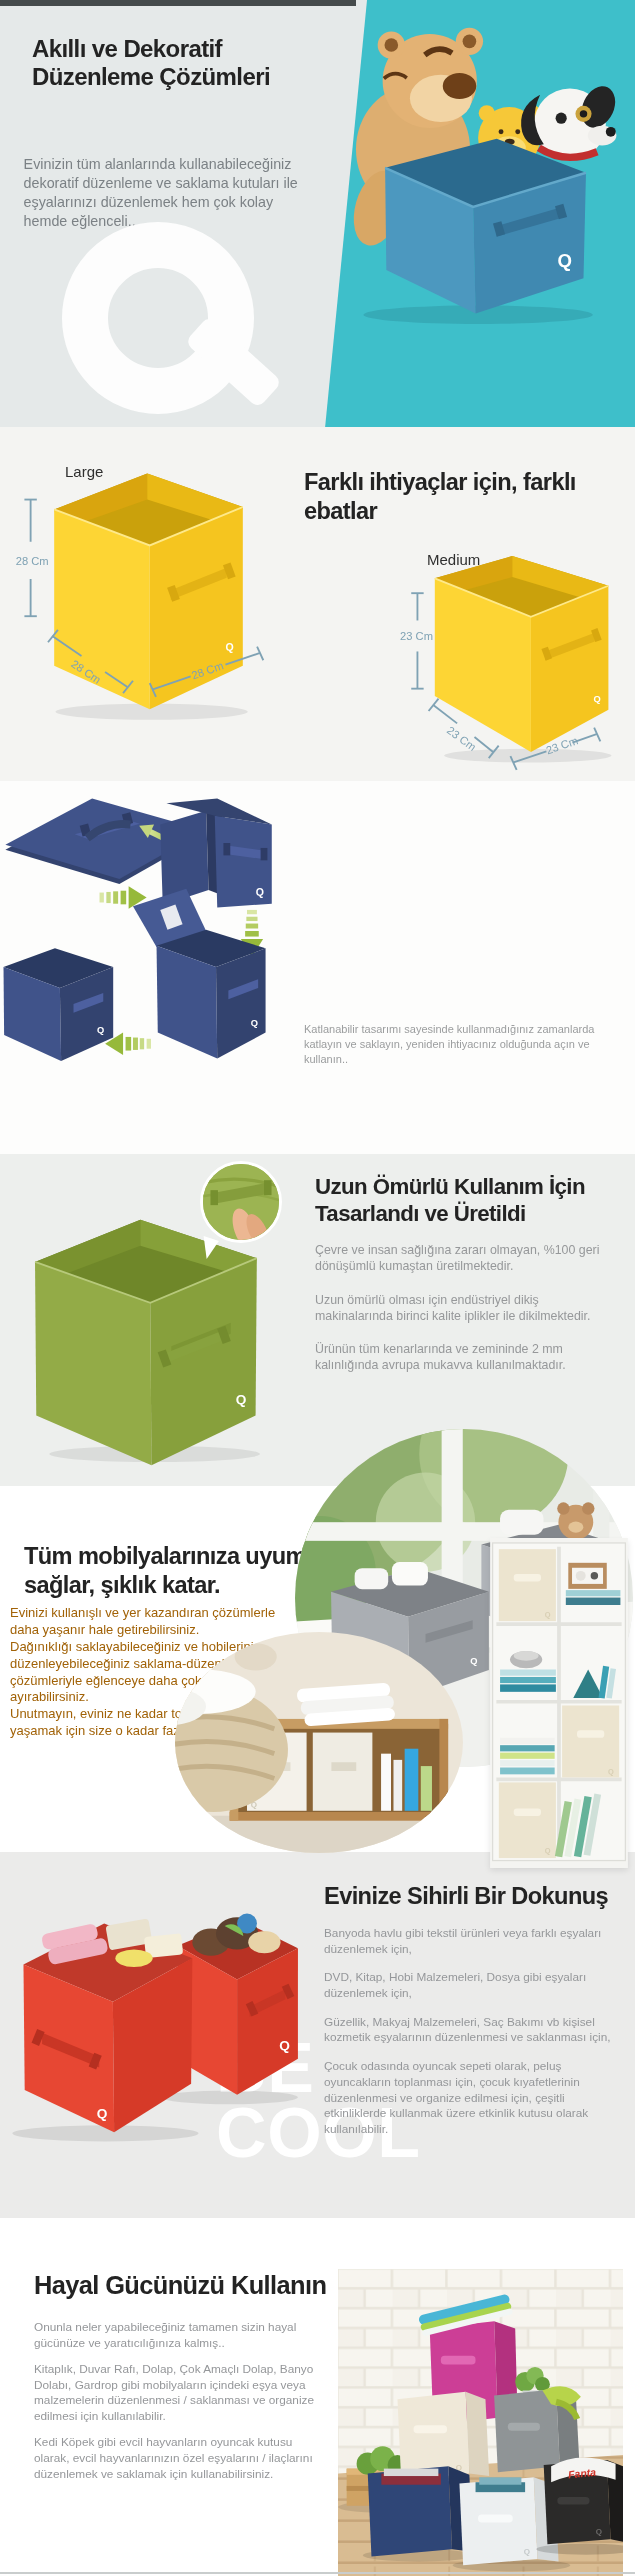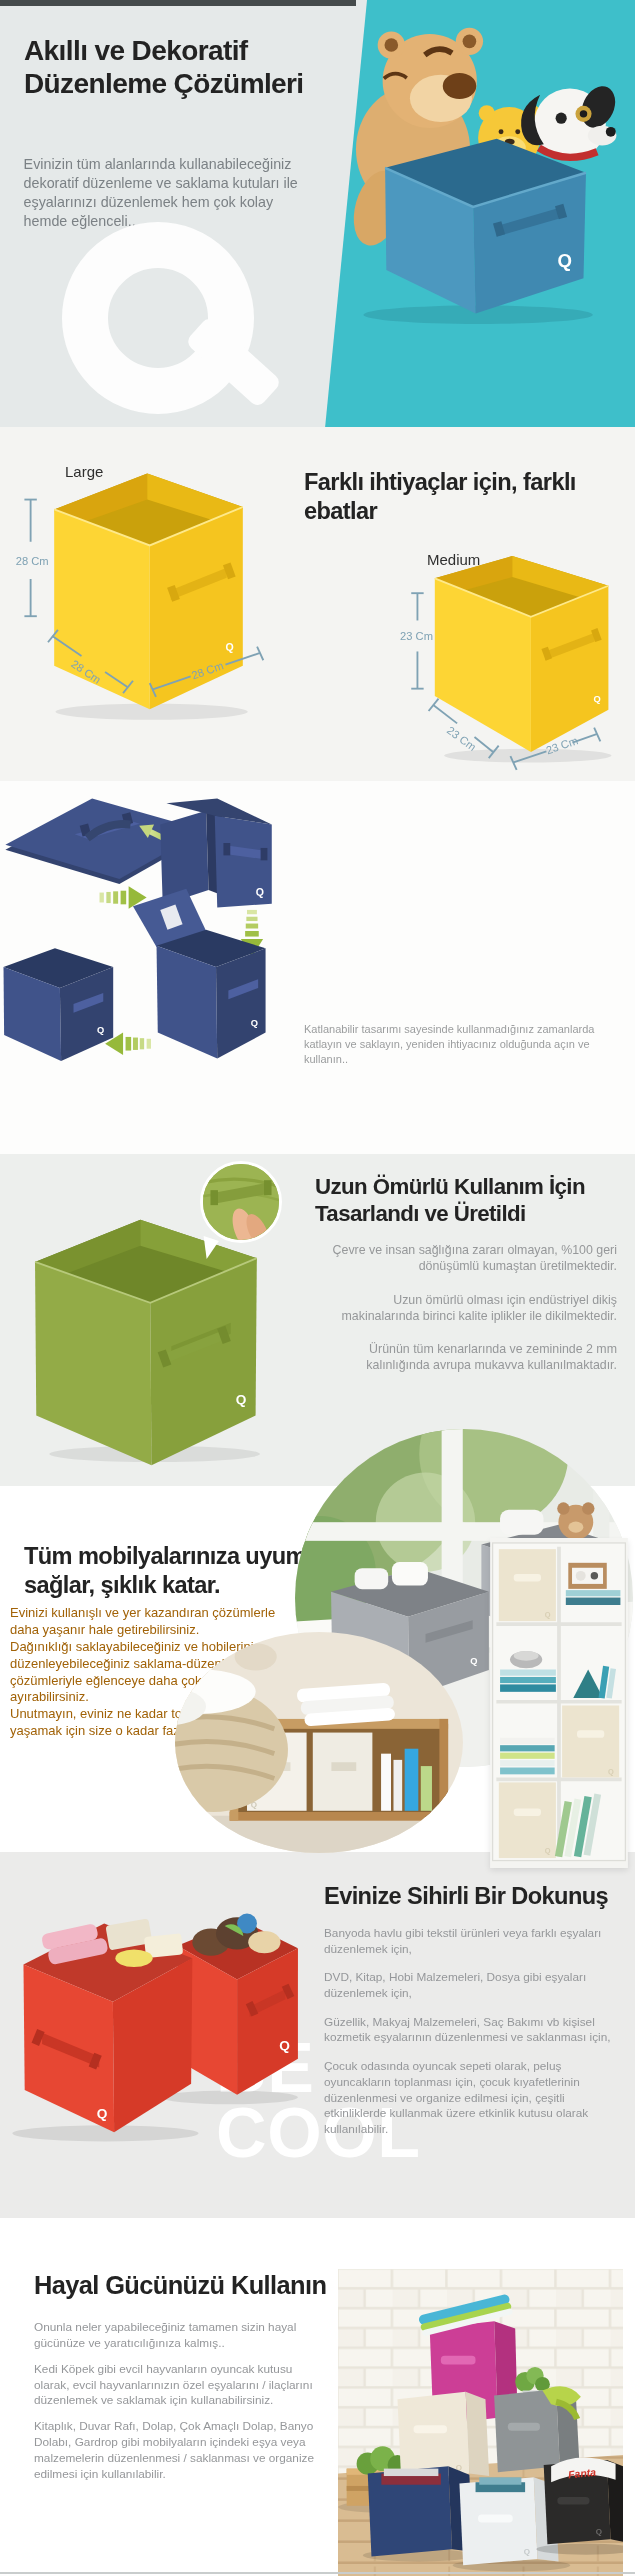--- a/index.html
+++ b/index.html
@@ -7,42 +7,42 @@
           font-family:"Liberation Sans","DejaVu Sans",sans-serif;background:#fff;}
   .abs{position:absolute;}
   section{position:absolute;left:0;width:635px;overflow:visible;}
   h1,h2,p{margin:0;padding:0;}
   .heading{font-weight:800;color:#232323;letter-spacing:-0.6px;}
   
   #sec-hero{top:0;height:427px;background:#e5e9e9;}
   #hero-teal{left:0;top:0;width:635px;height:427px;background:#3ebfca;
              clip-path:polygon(57.8% 0,100% 0,100% 100%,51.2% 100%);}
   #hero-topstrip{left:0;top:0;width:356px;height:5.6px;background:#454b4c;}
-  #hero-title{left:24px;top:35px;width:285px;font-size:28px;line-height:1.17;}
+  #hero-title{left:32px;top:35px;width:285px;font-size:24px;line-height:1.17;}
   #hero-desc{left:23.6px;top:155px;width:297px;font-size:14.3px;line-height:1.33;color:#7b8185;}
   #hero-q{left:62px;top:222px;width:192px;height:192px;}
   #hero-q-ring{left:0;top:0;width:192px;height:192px;box-sizing:border-box;
                border:46px solid #fdfdfd;border-radius:50%;}
   #hero-q-tail{left:122px;top:122px;width:99px;height:36px;background:#fdfdfd;border-radius:8.7px;
                transform:rotate(42deg);}
   
   #sec-sizes{top:427px;height:354px;background:#f4f4f2;}
   #sizes-heading{left:304px;top:41px;width:273px;font-size:23.6px;line-height:1.22;}
   .size-label{font-size:15px;color:#2f2f2f;}
   #label-large{left:65px;top:36px;}
   #label-medium{left:427px;top:124px;}
   
   #sec-fold{top:781px;height:374px;background:#fdfdfc;}
   #fold-heading{left:304px;top:99px;width:323px;font-size:23.6px;line-height:1.24;}
   #fold-desc{left:304px;top:241px;width:300px;font-size:11px;line-height:1.38;color:#9b9d9e;}
   
   #sec-durable{top:1154px;height:332px;background:#edefed;padding-left:28px;}
   #durable-heading{left:315px;top:18.6px;width:310px;font-size:22.3px;line-height:1.25;}
   #durable-paras{left:315px;top:88px;width:302px;}
-  #durable-paras p{font-size:12.4px;line-height:1.3;color:#96989a;margin-bottom:17.4px;text-align:right;}
+  #durable-paras p{font-size:12.4px;line-height:1.3;color:#96989a;margin-bottom:17.4px;}
   #durable-callout{left:200px;top:7.4px;width:82px;height:82px;border-radius:50%;
                    box-sizing:border-box;border:3.1px solid #fff;overflow:hidden;background:#9cb452;}
   #callout-pointer{left:200px;top:84px;width:0;height:0;
                    border-left:10px solid transparent;border-right:6.2px solid transparent;
                    border-top:21px solid #ffffff;transform:rotate(18deg);}
   
   #sec-furniture{top:1486px;height:366px;background:#ffffff;}
   #furn-heading{left:24px;top:56px;width:297px;font-size:23.6px;line-height:1.22;}
   #furn-paras{left:10px;top:119px;width:287px;}
   #furn-paras p{font-size:13px;line-height:1.3;color:#a16207;margin:0;}
@@ -512,22 +512,22 @@
         <rect x="142" y="270" width="13" height="24" fill="#b52f20" transform="rotate(22 142 270)"></rect>
         <text x="146" y="376" font-size="22" class="q-text">Q</text>
       </g>
     </svg>
   </section>
 
   <section id="sec-imag">
     <h2 id="imag-heading" class="abs heading">Hayal Gücünüzü Kullanın</h2>
     <div id="imag-paras" class="abs">
       <p>Onunla neler yapabileceğiniz tamamen sizin hayal gücünüze ve yaratıcılığınıza kalmış..</p>
+      <p>Kitaplık, Duvar Rafı, Dolap, Çok Amaçlı Dolap, Banyo Dolabı, Gardrop gibi mobilyaların içindeki eşya veya malzemelerin düzenlenmesi / saklanması ve organize edilmesi için kullanılabilir.</p>
       <p>Kedi Köpek gibi evcil hayvanların oyuncak kutusu olarak, evcil hayvanlarınızın özel eşyalarını / ilaçlarını düzenlemek ve saklamak için kullanabilirsiniz.</p>
-      <p>Kitaplık, Duvar Rafı, Dolap, Çok Amaçlı Dolap, Banyo Dolabı, Gardrop gibi mobilyaların içindeki eşya veya malzemelerin düzenlenmesi / saklanması ve organize edilmesi için kullanılabilir.</p>
     </div>
 
     <div id="imag-photo" class="abs">
       <svg width="285" height="310" viewBox="0 0 460 500">
         <defs>
           <pattern id="brick" width="88" height="64" patternUnits="userSpaceOnUse">
             <rect width="88" height="64" fill="#e9e5db"></rect>
             <rect x="1" y="1" width="84" height="28" fill="#f7f5ef"></rect>
             <rect x="-43" y="33" width="84" height="28" fill="#f4f1ea"></rect>
             <rect x="45" y="33" width="84" height="28" fill="#f7f5ef"></rect>

